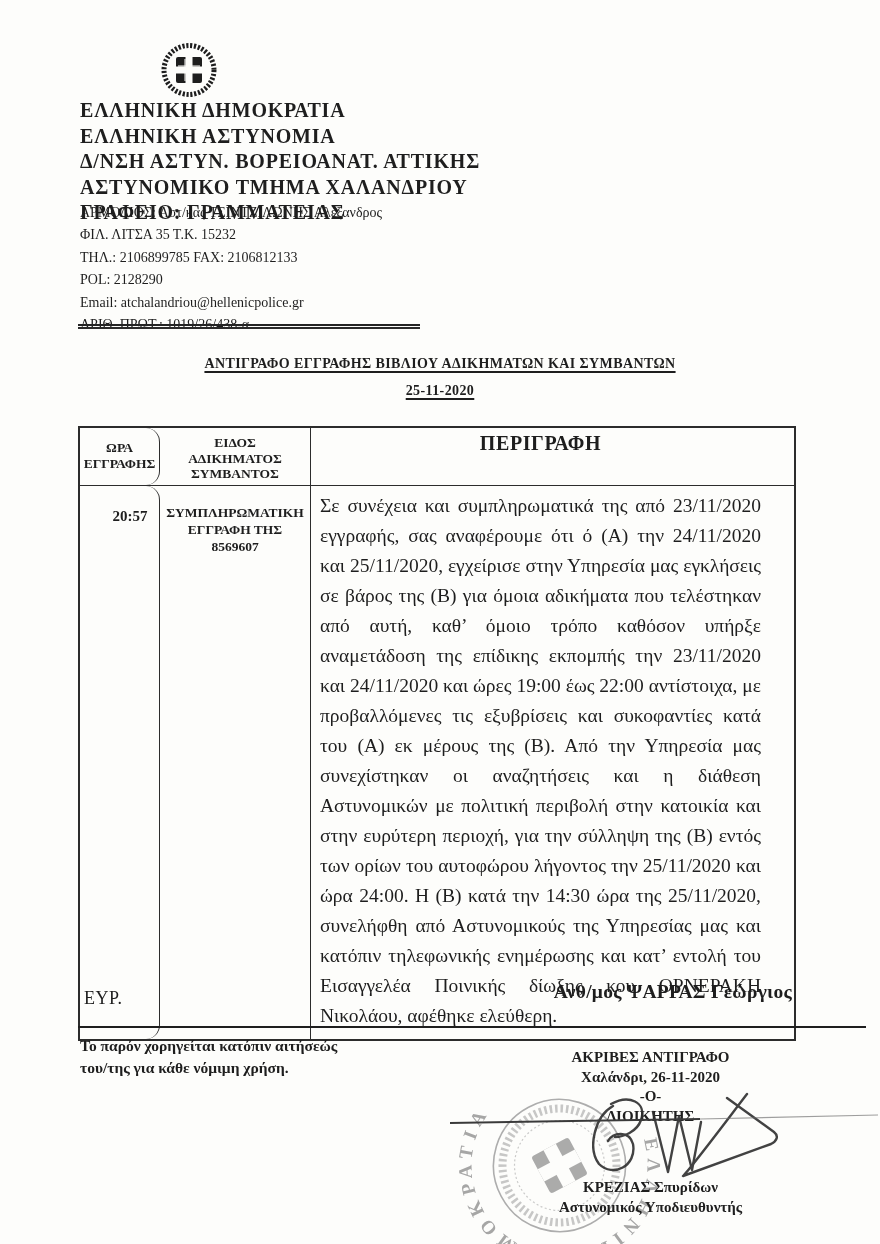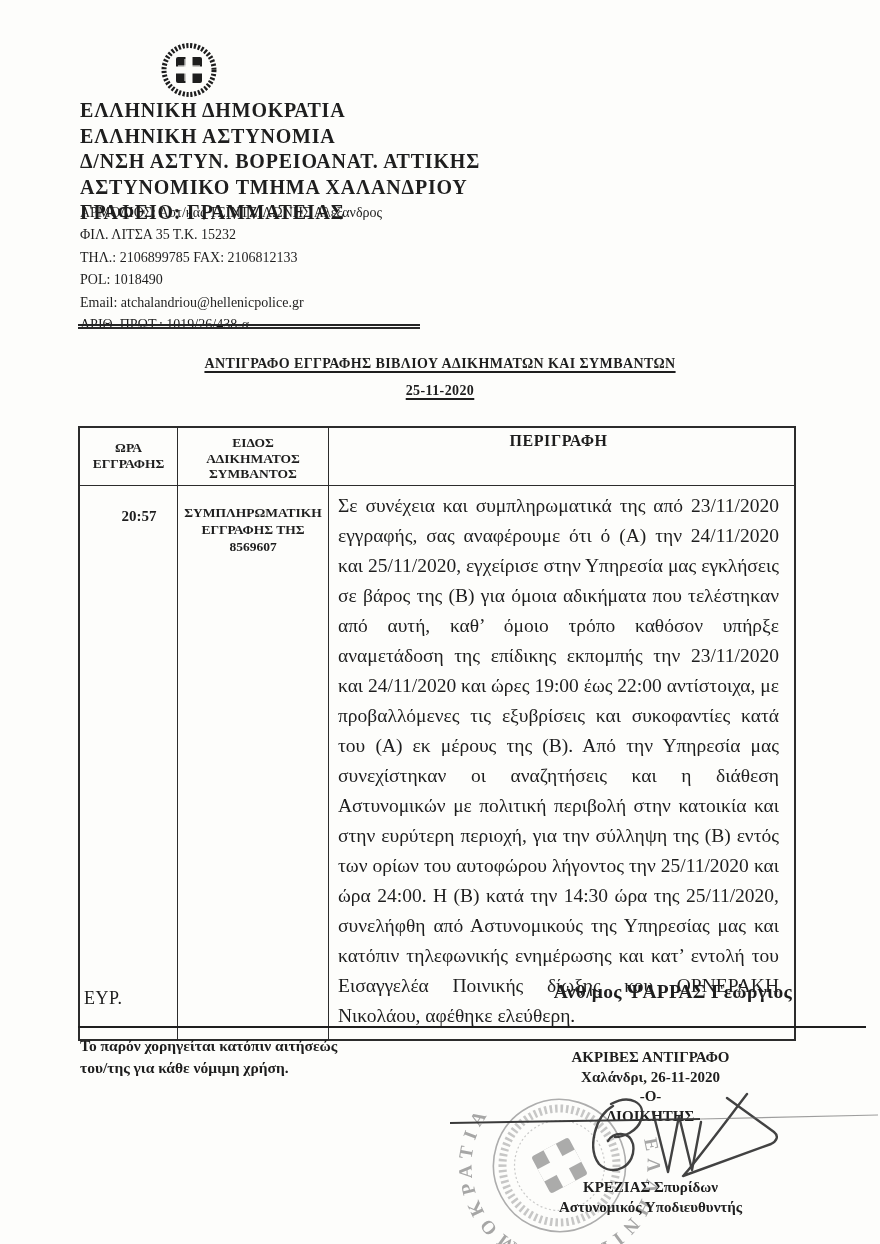--- a/index.html
+++ b/index.html
@@ -34,27 +34,27 @@
   }
 
   
   .doc-table {
     position: absolute; left: 78px; top: 398px; width: 718px;
     border: 2px solid #2c2c2c; border-collapse: collapse;
   }
   .trow { display: flex; }
   .thead { border-bottom: 1.8px solid #2c2c2c; }
   .cell { flex: 0 0 auto; }
-  .c1 { width: 98px; border-right: 1.8px solid #2c2c2c; }
+  .c1 { width: 80px; border-right: 1.8px solid #2c2c2c; border-radius: 14px; }
   .c2 { width: 151px; border-right: 1.8px solid #2c2c2c; }
   .c3 { width: 459px; }
   .th { text-align: center; font-weight: bold; padding-top: 7px; padding-bottom: 3px; }
   .th-small { font-size: 13.5px; line-height: 15.5px; }
   .th.c1 { padding-top: 12px; }
-  .th.c3 { font-size: 16px; letter-spacing: 0.6px; padding-top: 4px; }
+  .th.c3 { font-size: 20px; letter-spacing: 0.6px; padding-top: 4px; }
   .td.c1 { text-align: center; font-weight: bold; font-size: 15px; padding-top: 22px; padding-left: 21px; }
   .td.c2 { text-align: center; font-weight: bold; font-size: 13.5px; line-height: 17px; padding-top: 18px; }
   .td.c3 { min-height: 497px; padding: 5px 9px 8px 9px; }
   .desc {
     font-size: 19.5px; line-height: 30px;
     text-align: justify; text-justify: inter-word;
   }
 
   
   .eyr { position: absolute; left: 84px; top: 960px; font-weight: normal; font-size: 18px; letter-spacing: 0.5px; }
@@ -96,21 +96,21 @@
     <div class="org-line">ΕΛΛΗΝΙΚΗ ΑΣΤΥΝΟΜΙΑ</div>
     <div class="org-line">Δ/ΝΣΗ ΑΣΤΥΝ. ΒΟΡΕΙΟΑΝΑΤ. ΑΤΤΙΚΗΣ</div>
     <div class="org-line">ΑΣΤΥΝΟΜΙΚΟ ΤΜΗΜΑ ΧΑΛΑΝΔΡΙΟΥ</div>
     <div class="org-line">ΓΡΑΦΕΙΟ: ΓΡΑΜΜΑΤΕΙΑΣ</div>
   </div>
 
   <div class="contact-block">
     <div class="contact-line">ΑΡΜΟΔΙΟΣ: Αστ/κας ΤΣΙΝΤΖΙΛΩΝΗΣ Αλέξανδρος</div>
     <div class="contact-line">ΦΙΛ. ΛΙΤΣΑ 35 Τ.Κ. 15232</div>
     <div class="contact-line">ΤΗΛ.: 2106899785  FAX: 2106812133</div>
-    <div class="contact-line">POL: 1018490</div>
+    <div class="contact-line">POL: 2128290</div>
     <div class="contact-line">Email: atchalandriou@hellenicpolice.gr</div>
     <div class="contact-line">ΑΡΙΘ. ΠΡΩΤ.: 1019/26/438-α</div>
   </div>
 
   <div class="sep-double"></div>
 
   <div class="title-block">
     <div class="title-l1">ΑΝΤΙΓΡΑΦΟ ΕΓΓΡΑΦΗΣ ΒΙΒΛΙΟΥ ΑΔΙΚΗΜΑΤΩΝ ΚΑΙ ΣΥΜΒΑΝΤΩΝ</div>
     <div class="title-l2">25-11-2020</div>
   </div>
@@ -125,21 +125,21 @@
         <div>ΕΙΔΟΣ</div>
         <div>ΑΔΙΚΗΜΑΤΟΣ</div>
         <div>ΣΥΜΒΑΝΤΟΣ</div>
       </div>
       <div class="cell th c3">ΠΕΡΙΓΡΑΦΗ</div>
     </div>
     <div class="trow">
       <div class="cell td c1">20:57</div>
       <div class="cell td c2">
         <div>ΣΥΜΠΛΗΡΩΜΑΤΙΚΗ</div>
-        <div>ΕΓΓΡΑΦΗΣ ΤΗΣ</div>
+        <div>ΕΓΓΡΑΦΗ ΤΗΣ</div>
         <div>8569607</div>
       </div>
       <div class="cell td c3">
         <div class="desc">Σε συνέχεια και συμπληρωματικά της από 23/11/2020 εγγραφής, σας αναφέρουμε ότι ό (Α) την 24/11/2020 και 25/11/2020, εγχείρισε στην Υπηρεσία μας εγκλήσεις σε βάρος της (Β) για όμοια αδικήματα που τελέστηκαν από αυτή, καθ’ όμοιο τρόπο καθόσον υπήρξε αναμετάδοση της επίδικης εκπομπής την 23/11/2020 και 24/11/2020 και ώρες 19:00 έως 22:00 αντίστοιχα, με προβαλλόμενες τις εξυβρίσεις και συκοφαντίες κατά του (Α) εκ μέρους της (Β). Από την Υπηρεσία μας συνεχίστηκαν οι αναζητήσεις και η διάθεση Αστυνομικών με πολιτική περιβολή στην κατοικία και στην ευρύτερη περιοχή, για την σύλληψη της (Β) εντός των ορίων του αυτοφώρου λήγοντος την 25/11/2020 και ώρα 24:00. Η (Β) κατά την 14:30 ώρα της 25/11/2020, συνελήφθη από Αστυνομικούς της Υπηρεσίας μας και κατόπιν τηλεφωνικής ενημέρωσης και κατ’ εντολή του Εισαγγελέα Ποινικής δίωξης κου ΟΡΝΕΡΑΚΗ Νικολάου, αφέθηκε ελεύθερη.</div>
       </div>
     </div>
   </div>
 
   <div class="eyr">ΕΥΡ.</div>
   <div class="officer">Ανθ/μος ΨΑΡΡΑΣ Γεώργιος</div>

